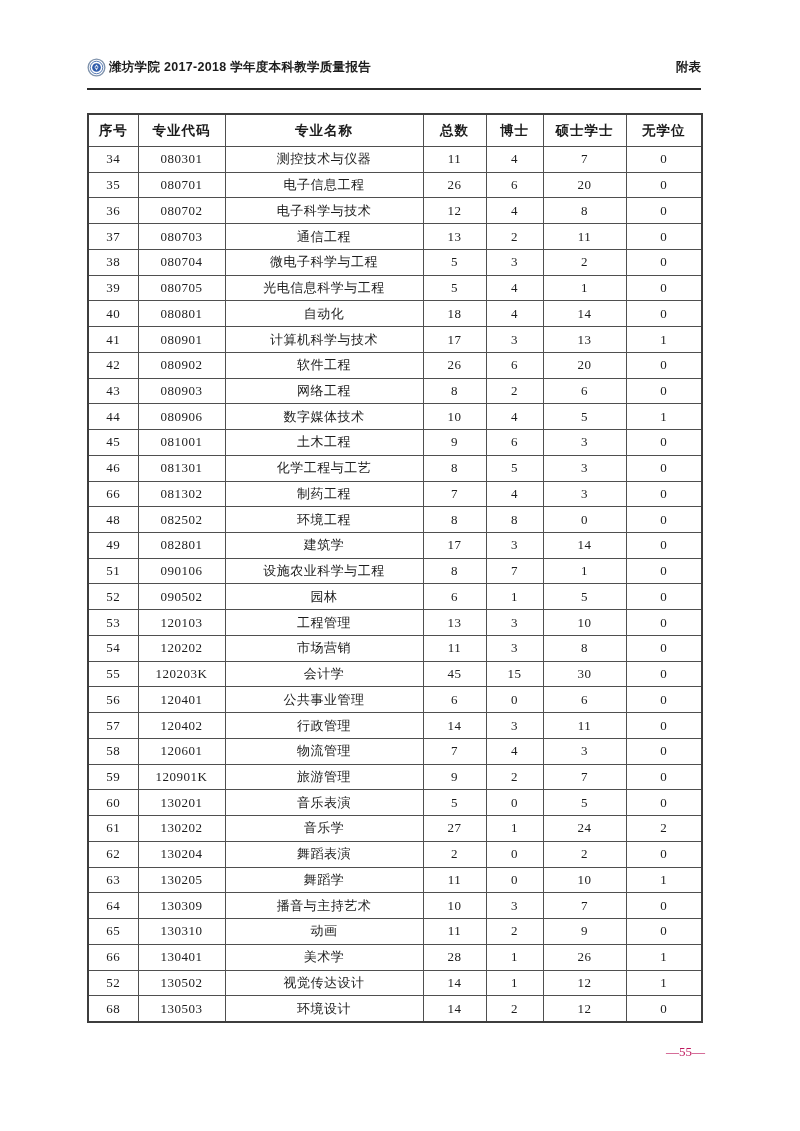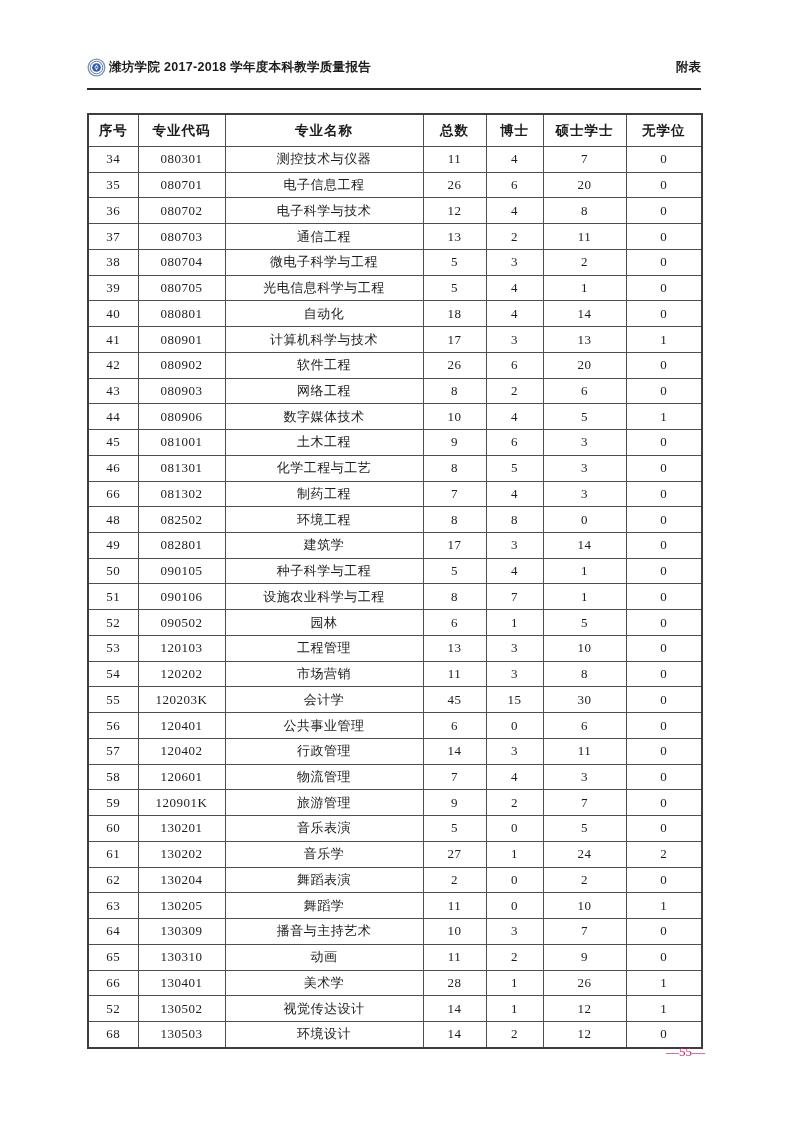--- a/index.html
+++ b/index.html
@@ -239,29 +239,20 @@
         <tr>
       <td>49</td>
       <td>082801</td>
       <td>建筑学</td>
       <td>17</td>
       <td>3</td>
       <td>14</td>
       <td>0</td>
     </tr>
         <tr>
-      <td>50</td>
-      <td>090105</td>
-      <td>种子科学与工程</td>
-      <td>5</td>
-      <td>4</td>
-      <td>1</td>
-      <td>0</td>
-    </tr>
-        <tr>
       <td>51</td>
       <td>090106</td>
       <td>设施农业科学与工程</td>
       <td>8</td>
       <td>7</td>
       <td>1</td>
       <td>0</td>
     </tr>
         <tr>
       <td>52</td>

